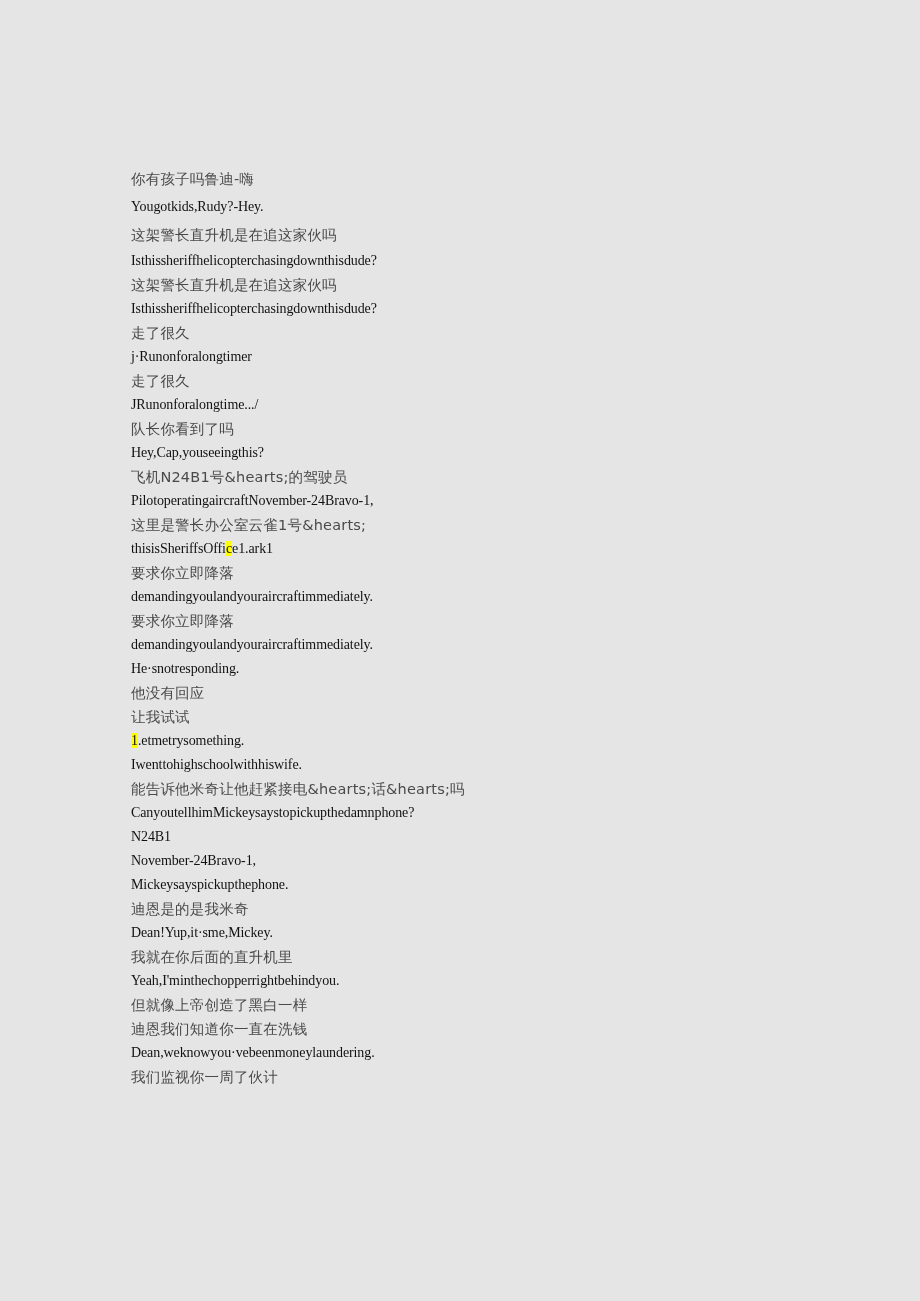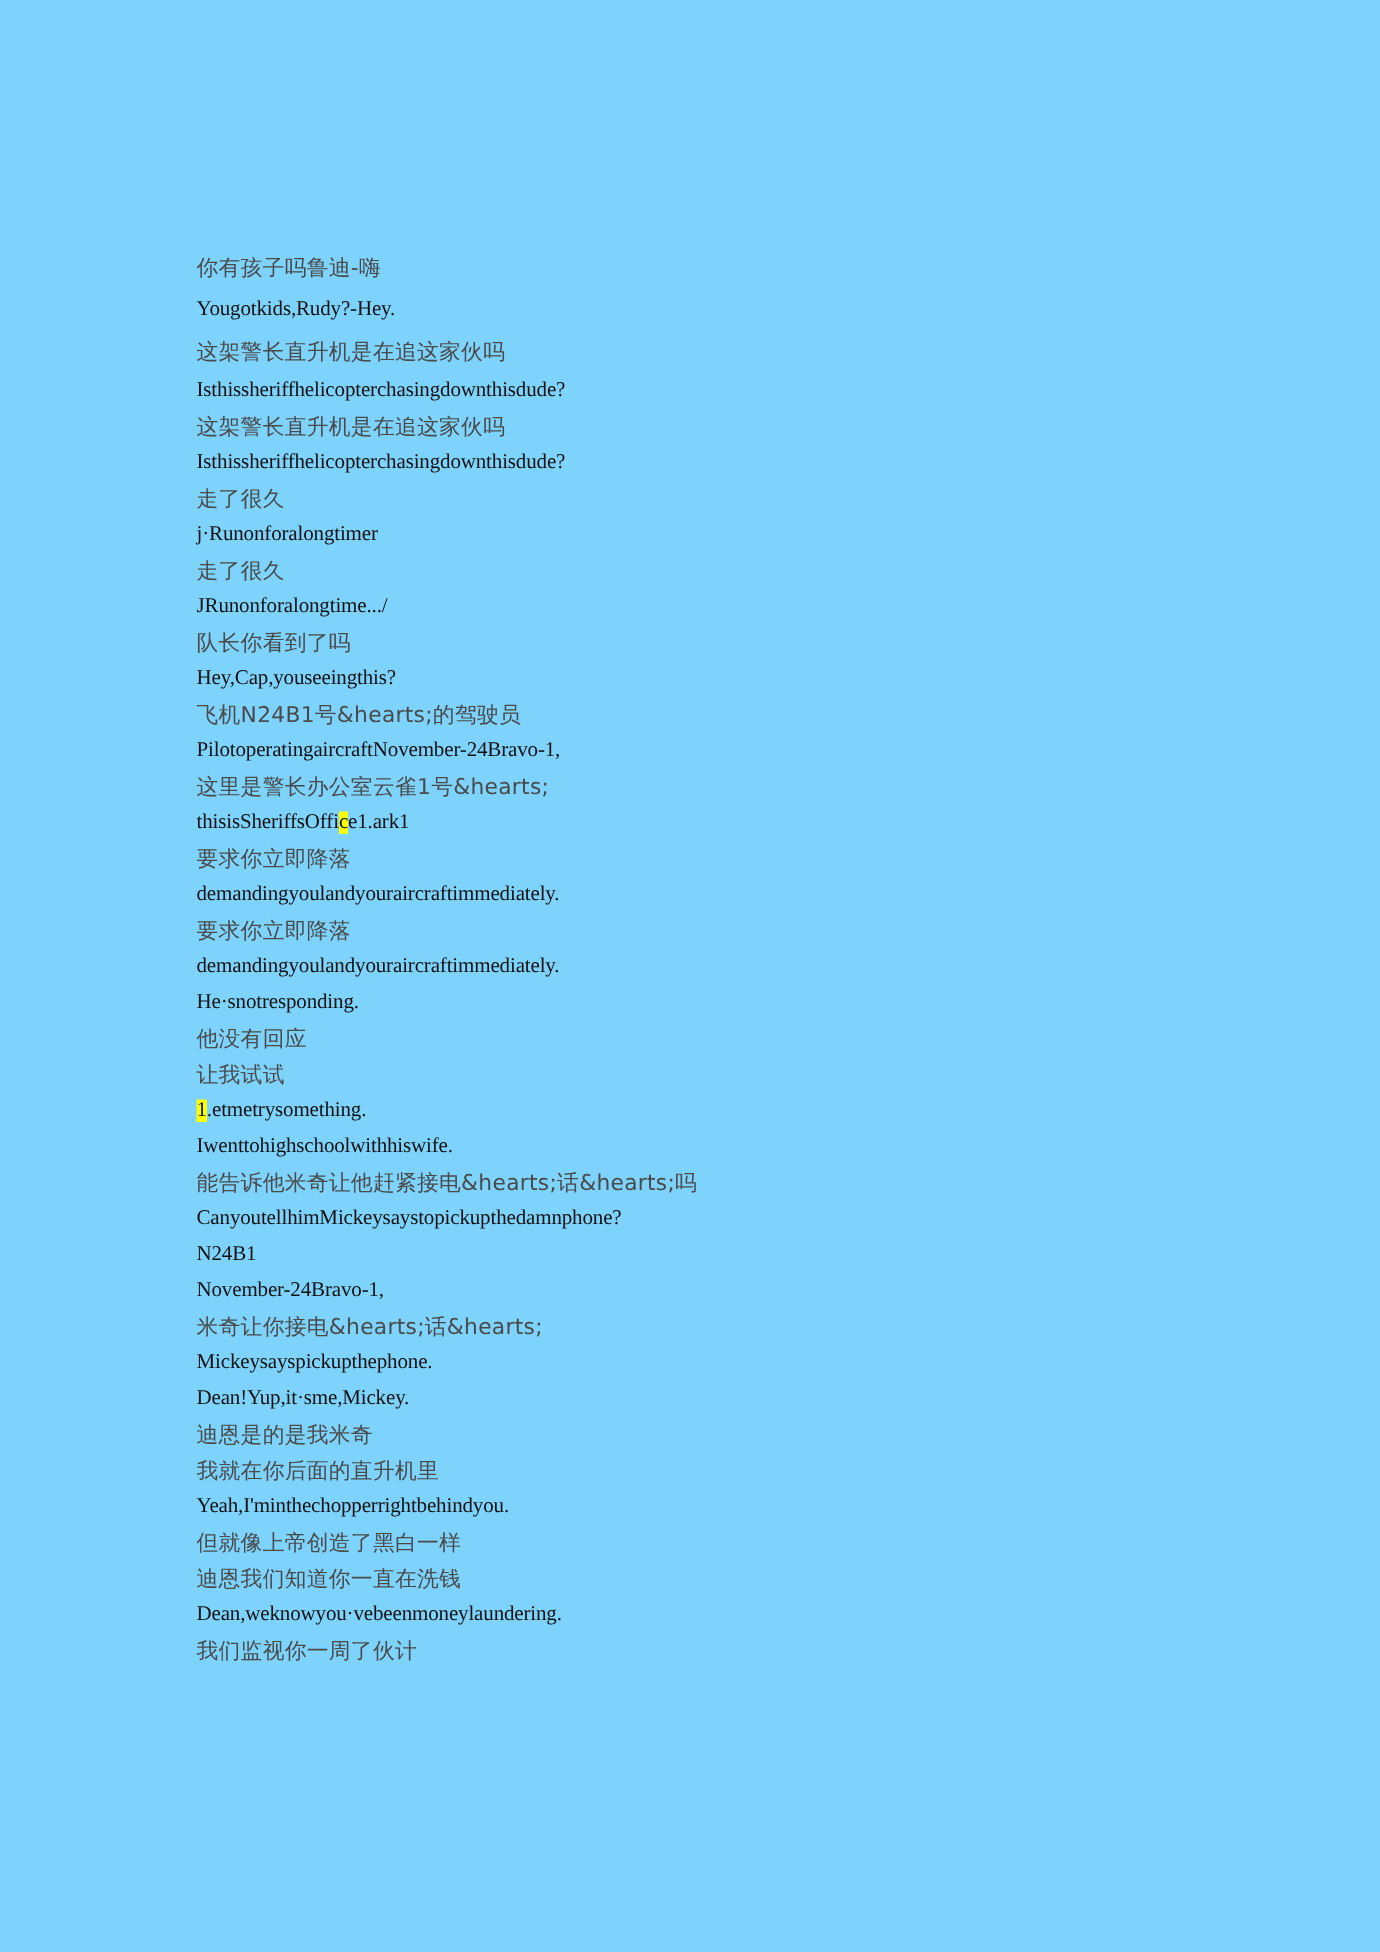--- a/index.html
+++ b/index.html
@@ -10,21 +10,21 @@
   body {
     width: 920px;
     height: 1301px;
     font-family: "Liberation Serif", "DejaVu Serif", serif;
     overflow: hidden;
   }
   .page {
     position: relative;
     width: 920px;
     height: 1301px;
-    background: #7dd3fc;
+    background: #e5e5e5;
     box-sizing: border-box;
   }
   .doc-body {
     position: absolute;
     left: 131px;
     top: 165px;
     width: 700px;
   }
   .line {
     white-space: pre;
@@ -85,24 +85,23 @@
       <div class="line en">demandingyoulandyouraircraftimmediately.</div>
       <div class="line en">He·snotresponding.</div>
       <div class="line zh">他没有回应</div>
       <div class="line zh">让我试试</div>
       <div class="line en"><span class="hl">1</span><span>.etmetrysomething.</span></div>
       <div class="line en">Iwenttohighschoolwithhiswife.</div>
       <div class="line zh">能告诉他米奇让他赶紧接电&amp;hearts;话&amp;hearts;吗</div>
       <div class="line en">CanyoutellhimMickeysaystopickupthedamnphone?</div>
       <div class="line en">N24B1</div>
       <div class="line en">November-24Bravo-1,</div>
-      <div class="line zh">米奇让你接电&amp;hearts;话&amp;hearts;</div>
       <div class="line en">Mickeysayspickupthephone.</div>
+      <div class="line zh">迪恩是的是我米奇</div>
       <div class="line en">Dean!Yup,it·sme,Mickey.</div>
-      <div class="line zh">迪恩是的是我米奇</div>
       <div class="line zh">我就在你后面的直升机里</div>
       <div class="line en">Yeah,I'minthechopperrightbehindyou.</div>
       <div class="line zh">但就像上帝创造了黑白一样</div>
       <div class="line zh">迪恩我们知道你一直在洗钱</div>
       <div class="line en">Dean,weknowyou·vebeenmoneylaundering.</div>
       <div class="line zh">我们监视你一周了伙计</div>
     </div>
 </div>
 
 </body></html>

